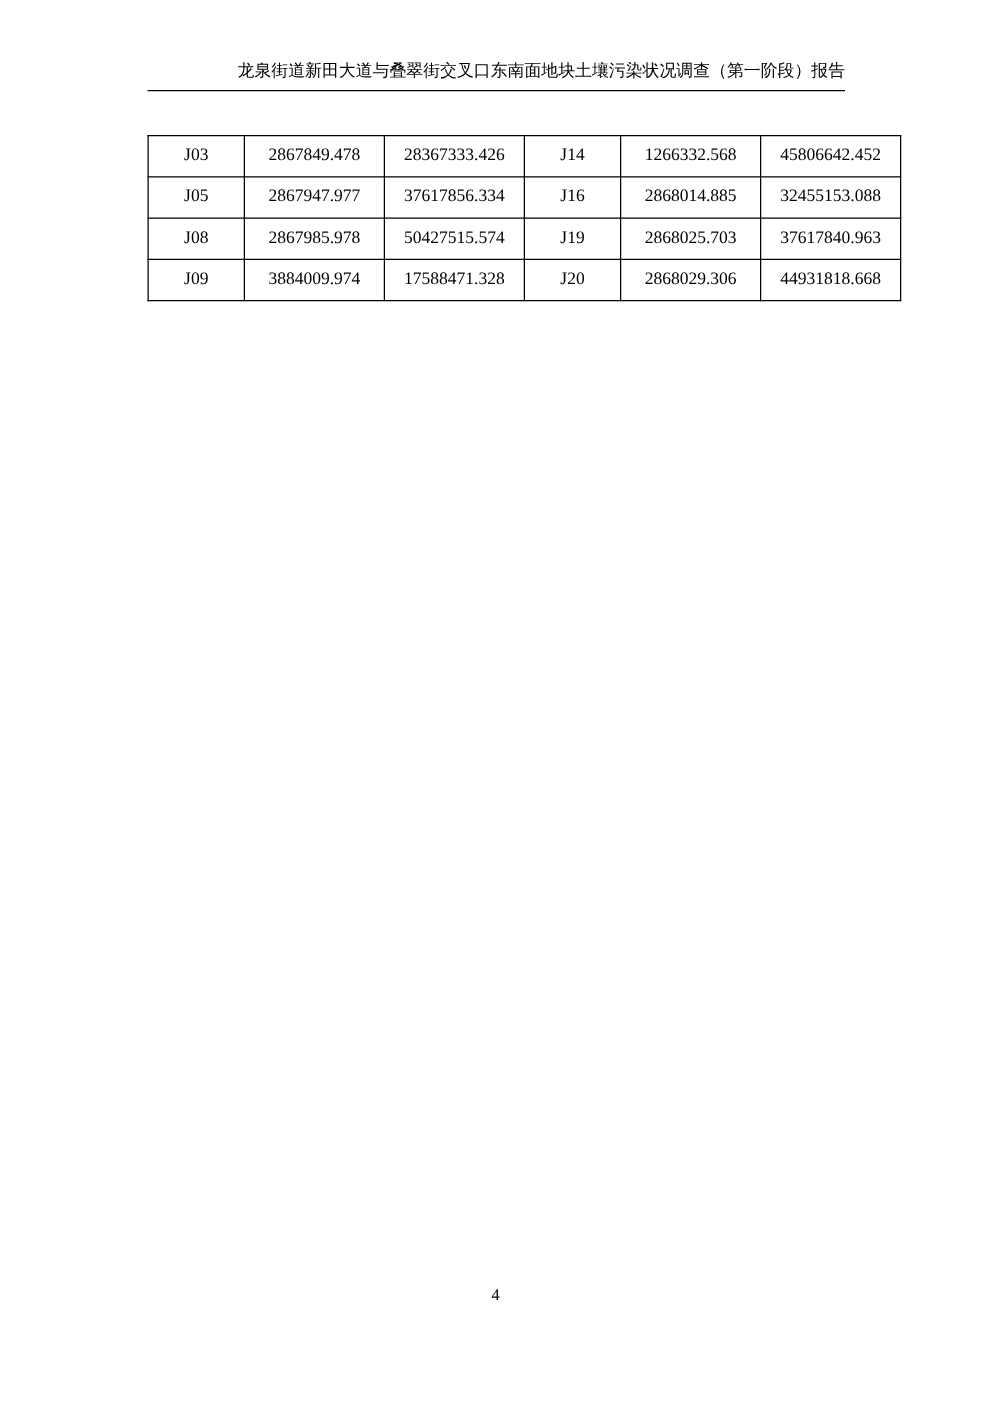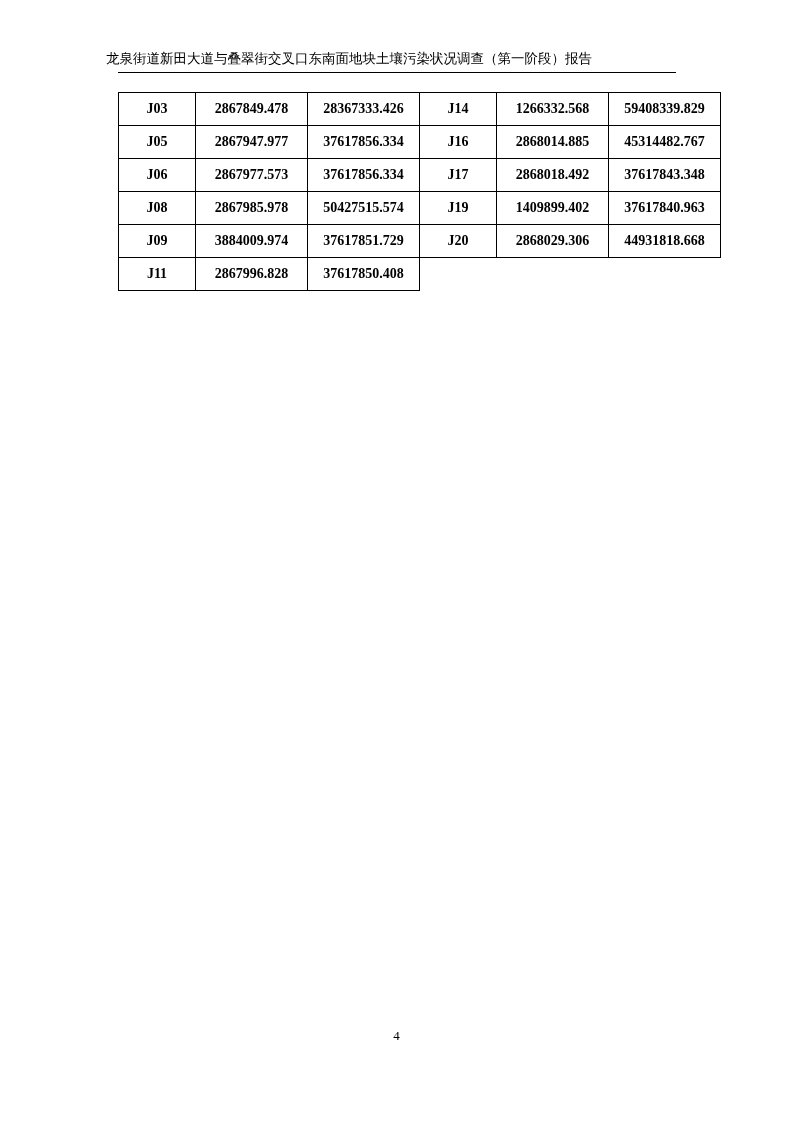--- a/index.html
+++ b/index.html
@@ -18,43 +18,42 @@
     position: absolute;
     top: 0;
     left: 0;
     width: 793px;
     height: 1122px;
     box-sizing: border-box;
   }
   .header {
     position: absolute;
     top: 50px;
-    left: 106px;
+    left: 118px;
     width: 558px;
-    text-align: left;
+    text-align: right;
     font-size: 13.5px;
     line-height: 18px;
-    font-family: Liberation Sans, sans-serif;
+    font-family: Liberation Mono, monospace;
     letter-spacing: 0px;
     white-space: nowrap;
   }
   .header-rule {
     position: absolute;
     top: 72px;
     left: 118px;
     width: 558px;
     height: 0;
     border-top: 1px solid #000000;
   }
   .table-wrap {
     position: absolute;
-    top: 92px;
+    top: 108px;
     left: 118px;
     width: 558px;
-    font-weight: bold;
   }
   table.coords {
     border-collapse: collapse;
     width: 558px;
     table-layout: fixed;
   }
   table.coords td {
     border: 1px solid #000000;
     height: 32px;
     font-size: 14px;
@@ -93,70 +92,54 @@
   <div class="table-wrap">
     <table class="coords">
       <tbody>
 
         <tr>
           <td class="id">J03</td>
           <td class="val">2867849.478</td>
           <td class="val">28367333.426</td>
           <td class="id">J14</td>
           <td class="val">1266332.568</td>
-          <td class="val">59408339.829</td>
+          <td class="val">45806642.452</td>
         </tr>
 
 
         <tr>
           <td class="id">J05</td>
           <td class="val">2867947.977</td>
           <td class="val">37617856.334</td>
           <td class="id">J16</td>
           <td class="val">2868014.885</td>
-          <td class="val">45314482.767</td>
+          <td class="val">32455153.088</td>
         </tr>
 
-        <tr>
-          <td class="id">J06</td>
-          <td class="val">2867977.573</td>
-          <td class="val">37617856.334</td>
-          <td class="id">J17</td>
-          <td class="val">2868018.492</td>
-          <td class="val">37617843.348</td>
-        </tr>
 
 
         <tr>
           <td class="id">J08</td>
           <td class="val">2867985.978</td>
           <td class="val">50427515.574</td>
           <td class="id">J19</td>
-          <td class="val">1409899.402</td>
+          <td class="val">2868025.703</td>
           <td class="val">37617840.963</td>
         </tr>
 
         <tr>
           <td class="id">J09</td>
           <td class="val">3884009.974</td>
-          <td class="val">37617851.729</td>
+          <td class="val">17588471.328</td>
           <td class="id">J20</td>
           <td class="val">2868029.306</td>
           <td class="val">44931818.668</td>
         </tr>
 
 
-        <tr>
-          <td class="id">J11</td>
-          <td class="val">2867996.828</td>
-          <td class="val">37617850.408</td>
-          <td class="id empty"></td>
-          <td class="val empty"></td>
-          <td class="val empty"></td>
-        </tr>
 
       </tbody>
     </table>
   </div>
 
   <div class="page-number">4</div>
 
 </div>
 
 </body></html>

